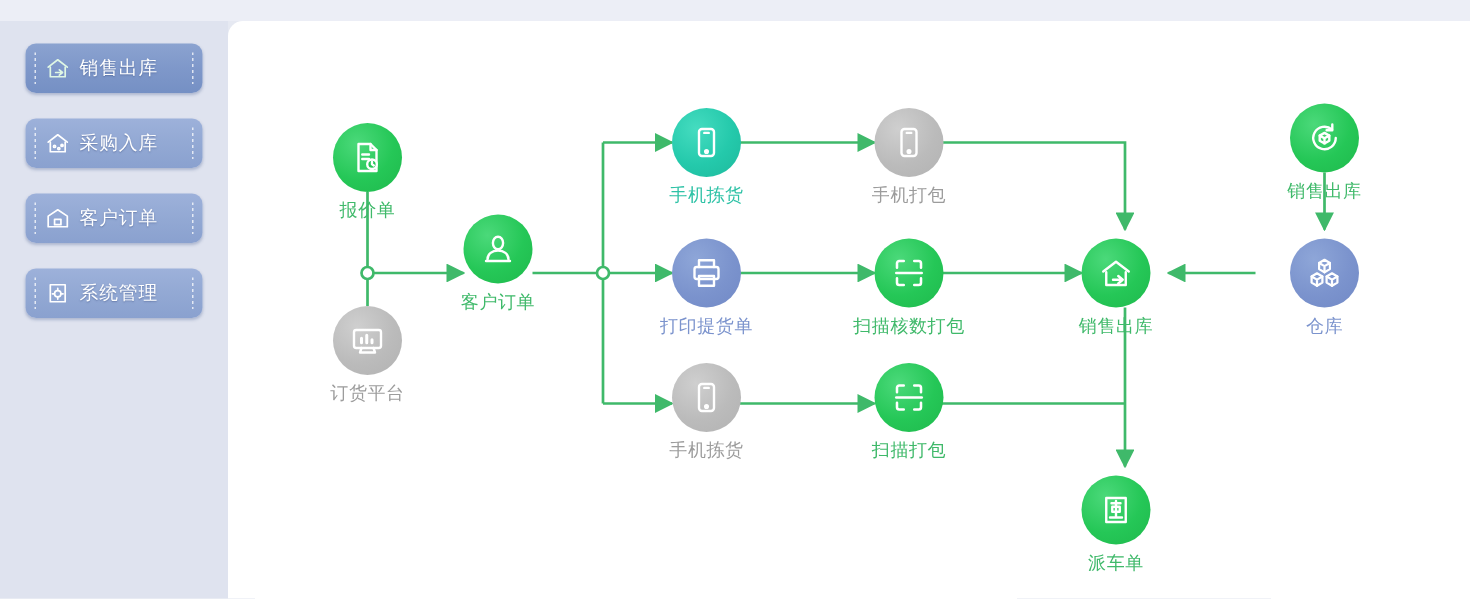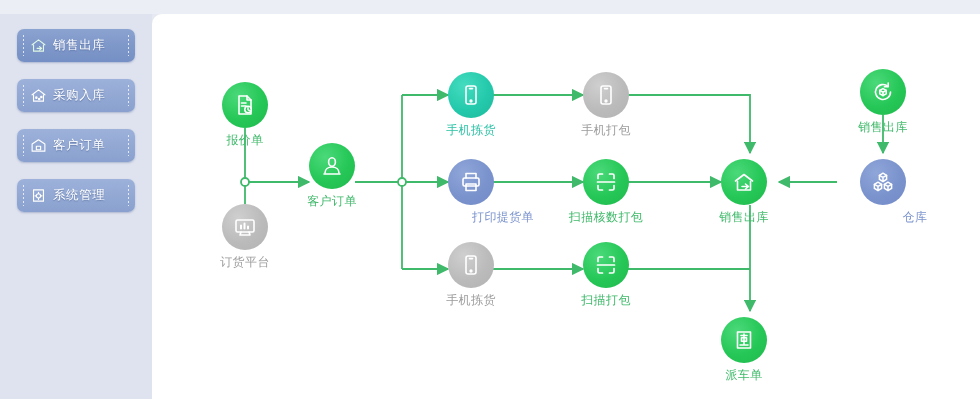--- a/index.html
+++ b/index.html
@@ -91,21 +91,21 @@
     font-size: 12px;
     white-space: nowrap;
     letter-spacing: 0.4px;
   }
   .n-green  { background: radial-gradient(circle at 35% 30%, #4bd97a 0%, #25c757 55%, #1fb94c 100%); }
   .n-teal   { background: radial-gradient(circle at 35% 30%, #45dcc0 0%, #24c9ab 55%, #1eb99c 100%); }
   .n-blue   { background: radial-gradient(circle at 35% 30%, #8ea6d8 0%, #7b93cd 55%, #7189c6 100%); }
   .n-gray   { background: radial-gradient(circle at 35% 30%, #cfcfcf 0%, #bbbbbb 55%, #b2b2b2 100%); }
   .lbl-green { color: #3fb96a; }
   .lbl-gray  { color: #9c9c9c; }
-  .lbl-blue  { color: #7b93cd; margin-left: 32px; }
+  .lbl-blue  { color: #7b93cd; }
   .lbl-teal  { color: #2ec2a6; }
 </style>
 </head>
 <body>
 
 <div id="app">
 
   <div id="top-strip"></div>
 
   <div id="sidebar">

